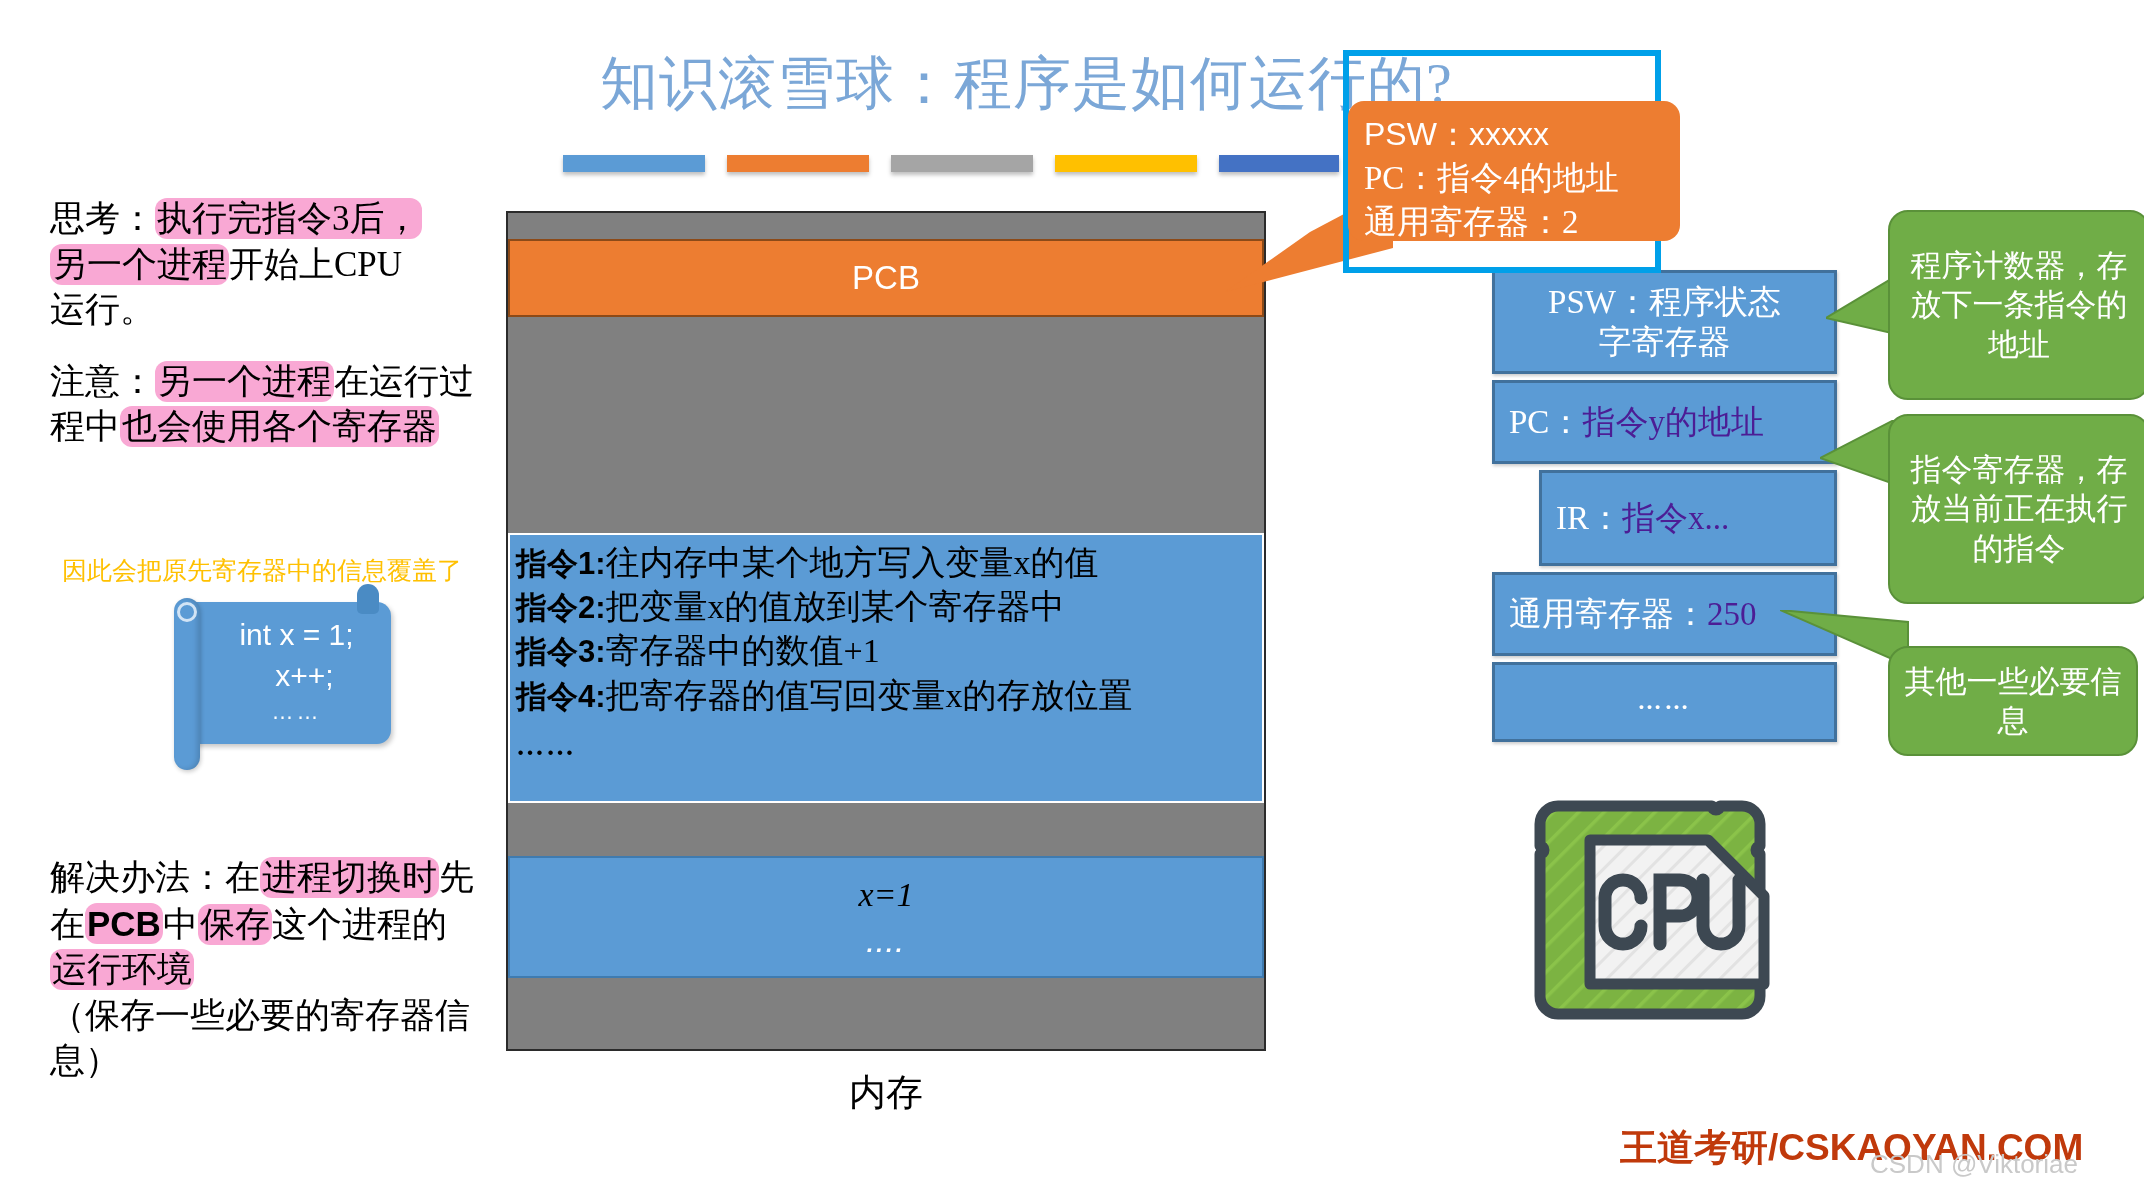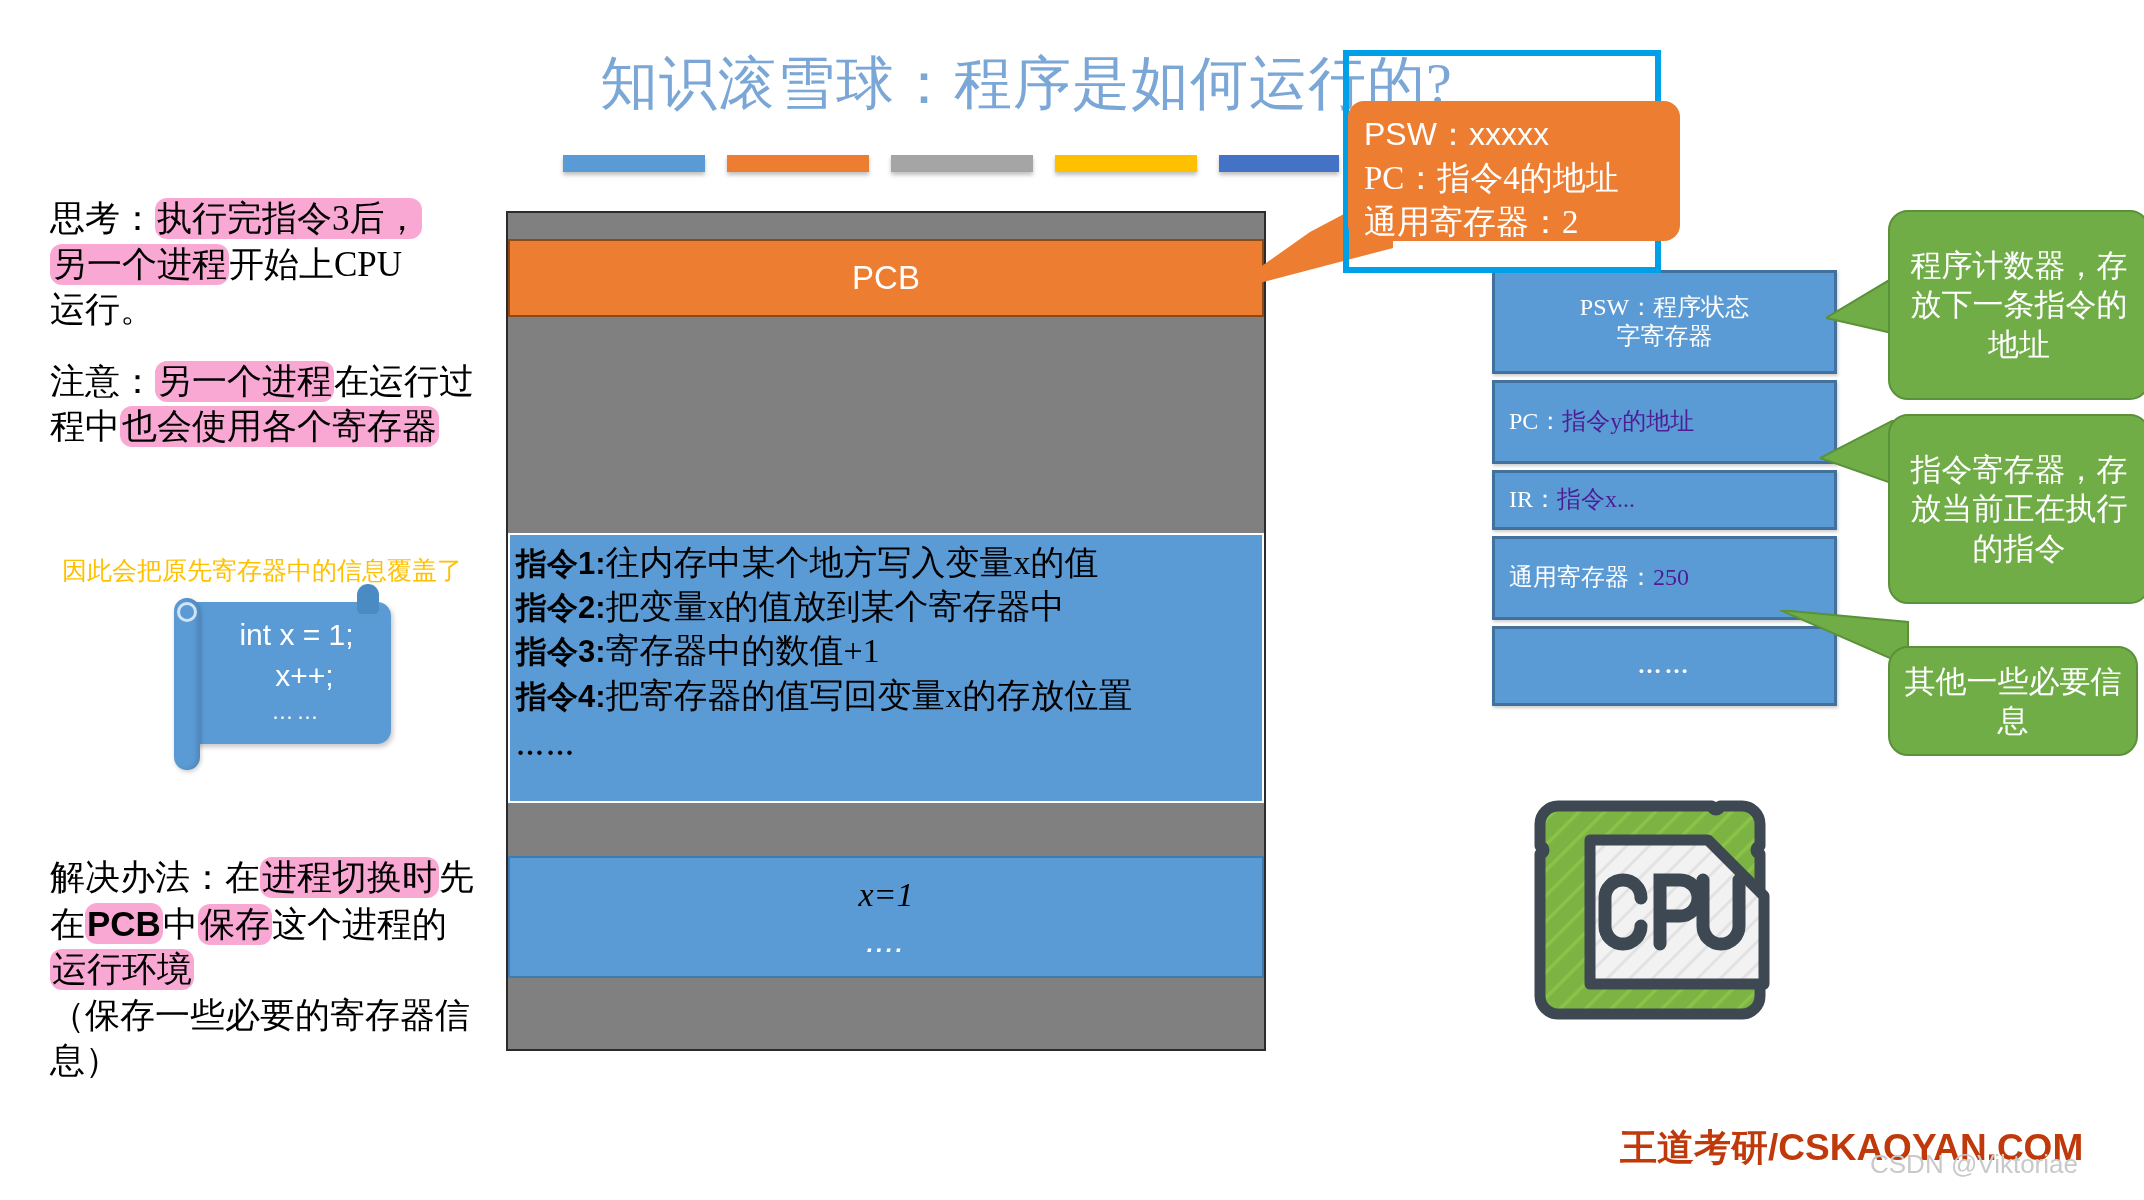--- a/index.html
+++ b/index.html
@@ -264,33 +264,33 @@
     left: 1492px;
     top: 270px;
     width: 345px;
   }
   .reg-box {
     background: #5b9bd5;
     border: 3px solid #41719c;
     box-sizing: border-box;
     color: #ffffff;
     font-family: "Liberation Serif", "DejaVu Serif", serif;
-    font-size: 24px;
+    font-size: 33px;
     display: flex;
     align-items: center;
     justify-content: center;
     text-align: center;
     margin-bottom: 6px;
     box-shadow: 1px 2px 3px rgba(0,0,0,0.2);
     line-height: 1.22;
     padding: 0 6px;
   }
   .reg-psw { height: 104px; }
   .reg-pc  { height: 84px;  justify-content: flex-start; padding-left: 14px; }
-  .reg-ir  { height: 60px;  justify-content: flex-start; padding-left: 14px; }
+  .reg-ir  { height: 96px;  justify-content: flex-start; padding-left: 14px; margin-left: 47px; }
   .reg-gp  { height: 84px;  justify-content: flex-start; padding-left: 14px; }
   .reg-etc { height: 80px;  font-size: 24px; letter-spacing: 3px; font-weight: bold; }
   .reg-pc .dark, .reg-ir .dark, .reg-gp .dark { color: #4c1d95; }
 
   
   .green {
     position: absolute;
     background: #70ad47;
     border: 2px solid #5a9139;
     border-radius: 20px;
@@ -405,20 +405,21 @@
         <div><span class="ins-no">指令4:</span><span>把寄存器的值写回变量x的存放位置</span></div>
         <div class="dots" style="margin-top:10px">……</div>
       </div>
     </div>
 
     <div class="mem-row mem-blue-x">
       <div class="xval">x=1</div>
       <div class="xdots">....</div>
     </div>
   </div>
+  <div class="mem-label">内存</div>
 
   <svg class="callout-tail" viewBox="0 0 180 110">
     <polygon points="178,0 178,60 10,104 95,44" fill="#ed7d31"></polygon>
   </svg>
 
   <div class="blue-outline"></div>
 
   <div class="orange-callout">
     <div class="ln-sans">PSW：xxxxx</div>
     <div>PC：指令4的地址</div>

